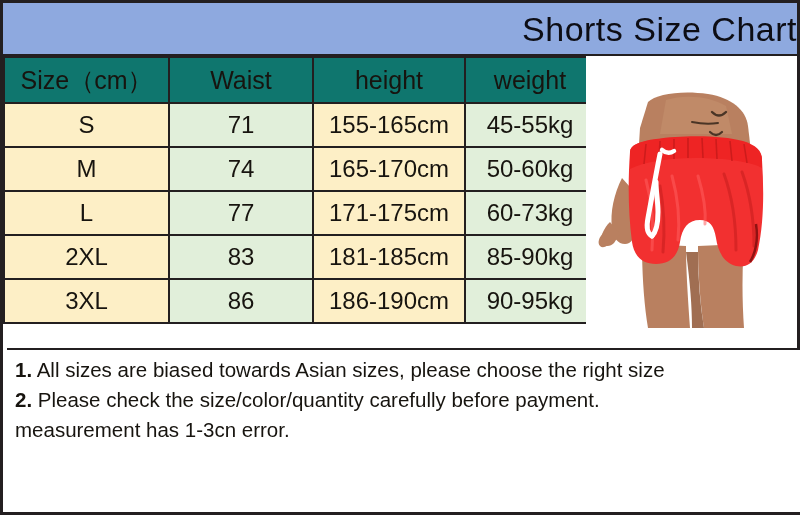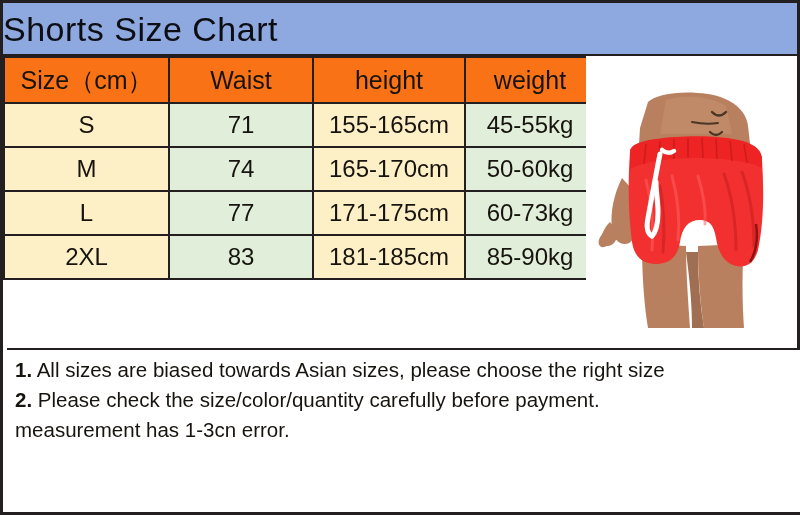--- a/index.html
+++ b/index.html
@@ -27,21 +27,21 @@
   .title-bar {
     position: absolute;
     left: 0;
     top: 0;
     width: 794px;
     height: 51px;
     background: #8ea9df;
     border-bottom: 2px solid #231f20;
     display: flex;
     align-items: center;
-    justify-content: flex-start;
+    justify-content: flex-end;
   }
   .title-text {
     font-size: 34px;
     font-weight: 400;
     color: #0d0d14;
     letter-spacing: 0.5px;
     line-height: 1;
   }
 
   
@@ -55,21 +55,21 @@
   }
   .size-table td, .size-table th {
     border: 2px solid #231f20;
     padding: 0;
     text-align: center;
     vertical-align: middle;
     color: #17140f;
     font-weight: 400;
   }
   .size-table th {
-    background: #f97316;
+    background: #0f766e;
     height: 44px;
     font-size: 25px;
   }
   .size-table td {
     height: 42px;
     font-size: 24px;
   }
   .col-size  { width: 163px; }
   .col-waist { width: 142px; }
   .col-height{ width: 150px; margin-left: 45px; }
@@ -149,20 +149,26 @@
         <td class="cell-cream">L</td>
         <td class="cell-green">77</td>
         <td class="cell-cream cell-small">171-175cm</td>
         <td class="cell-green cell-small">60-73kg</td>
       </tr>
       <tr>
         <td class="cell-cream">2XL</td>
         <td class="cell-green">83</td>
         <td class="cell-cream cell-small">181-185cm</td>
         <td class="cell-green cell-small">85-90kg</td>
+      </tr>
+      <tr>
+        <td class="cell-cream">3XL</td>
+        <td class="cell-green">86</td>
+        <td class="cell-cream cell-small">186-190cm</td>
+        <td class="cell-green cell-small">90-95kg</td>
       </tr>
     </tbody>
   </table>
 
   <div class="photo-panel">
     <svg width="211" height="292" viewBox="0 0 211 292">
       <rect x="0" y="0" width="211" height="292" fill="#ffffff"></rect>
 
       <path d="M62 46 C70 38 96 34 122 38 C146 42 160 54 162 70 L166 104 L52 104 L54 72 Z" fill="#b98060"></path>
 

